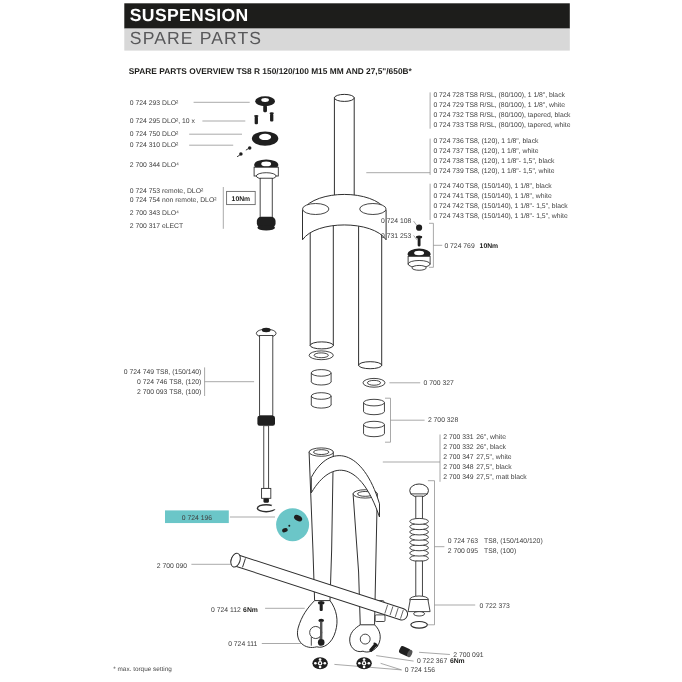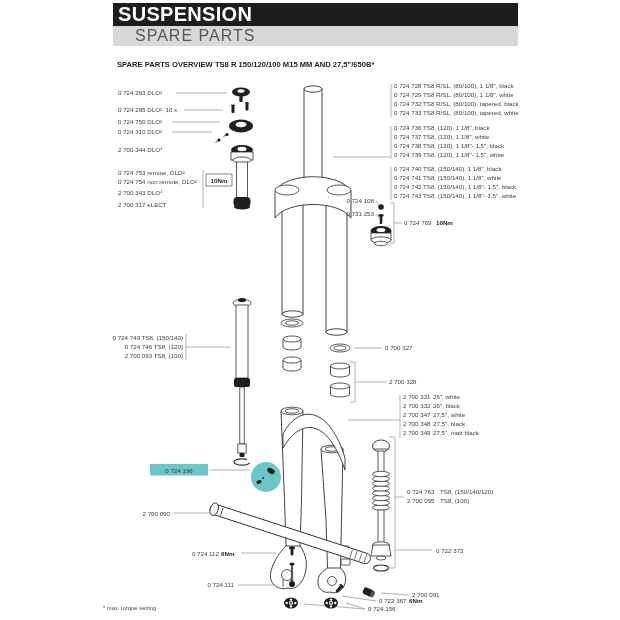--- a/index.html
+++ b/index.html
@@ -1,22 +1,22 @@
 <!DOCTYPE html>
 <html><head>
 <meta charset="utf-8">
 <style>
   html,body{margin:0;padding:0;}
   body{width:620px;height:620px;background:#ffffff;position:relative;overflow:hidden;
        font-family:"Liberation Sans","DejaVu Sans",sans-serif;}
   .bar-black{position:absolute;left:113px;top:3px;width:405px;height:23px;background:#1d1d1b;
-             color:#fff;font-weight:bold;font-size:20px;line-height:23px;padding-left:5px;
+             color:#fff;font-weight:bold;font-size:16px;line-height:23px;padding-left:5px;
              letter-spacing:.3px;box-sizing:border-box;}
   .bar-gray{position:absolute;left:113px;top:26px;width:405px;height:20px;background:#d8d8d8;
-            color:#58585a;font-size:16px;line-height:20px;padding-left:22px;letter-spacing:1px;
+            color:#58585a;font-size:16px;line-height:20px;padding-left:5px;letter-spacing:1px;
             box-sizing:border-box;}
   svg{position:absolute;left:0;top:0;}
   svg text{font-family:"Liberation Sans","DejaVu Sans",sans-serif;}
   .lbl{font-size:6.2px;fill:#3e3e3e;}
   .b{font-weight:bold;fill:#1d1d1b;}
   .heading{font-size:7.6px;font-weight:bold;fill:#1d1d1b;}
   .foot{font-size:5.8px;fill:#4a4a4a;}
   .ln{stroke:#8f8f8f;stroke-width:.7;fill:none;}
   .pt{stroke:#2e2e2e;stroke-width:.9;fill:#fff;}
   .pt2{stroke:#2e2e2e;stroke-width:.8;fill:#fff;}

